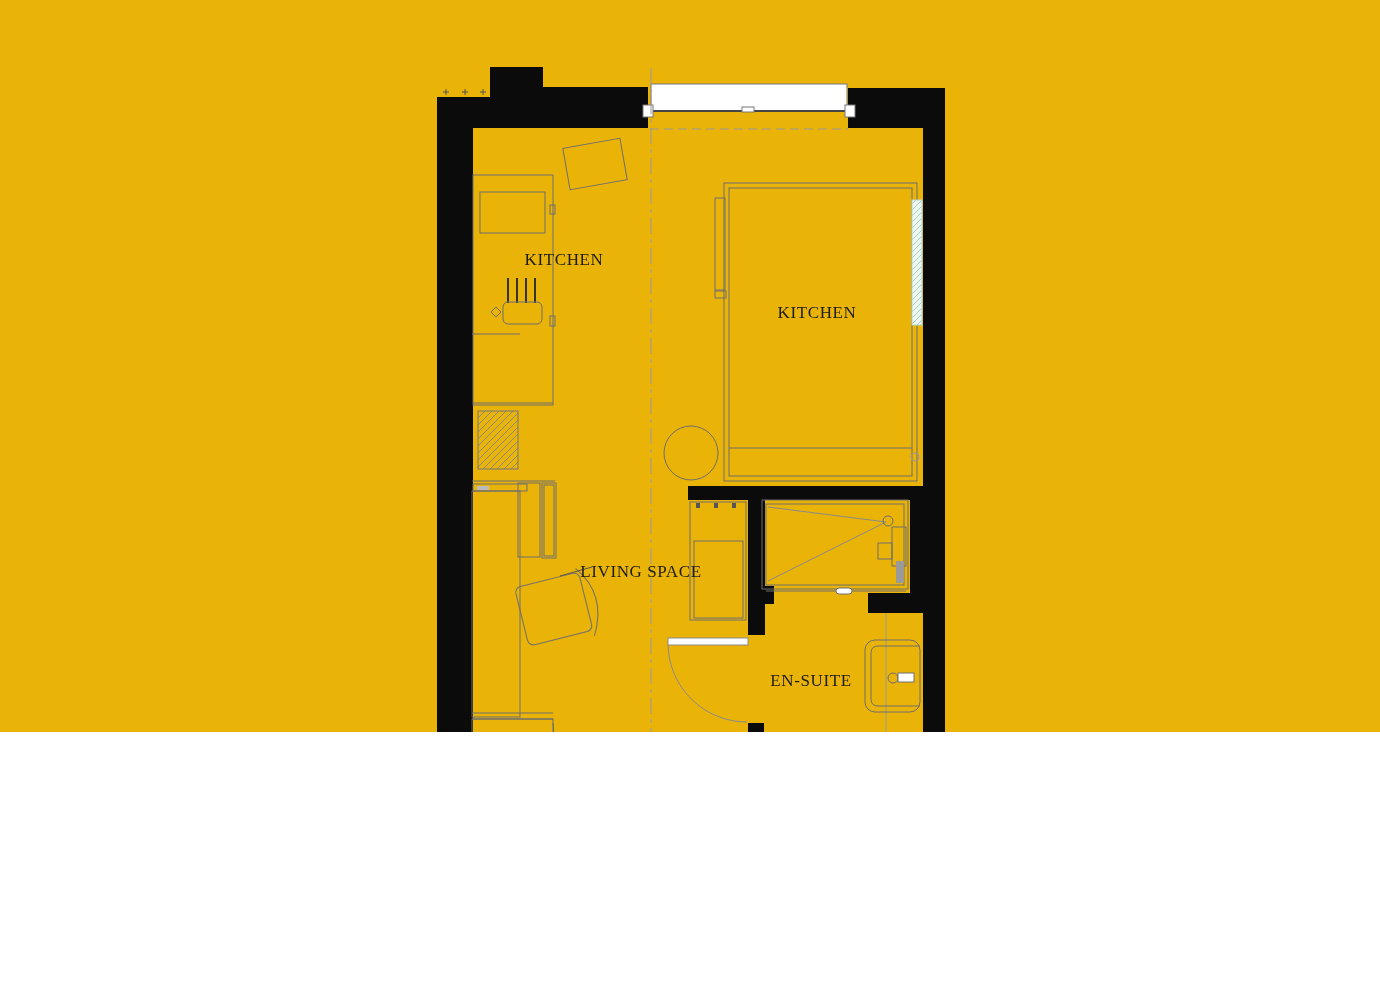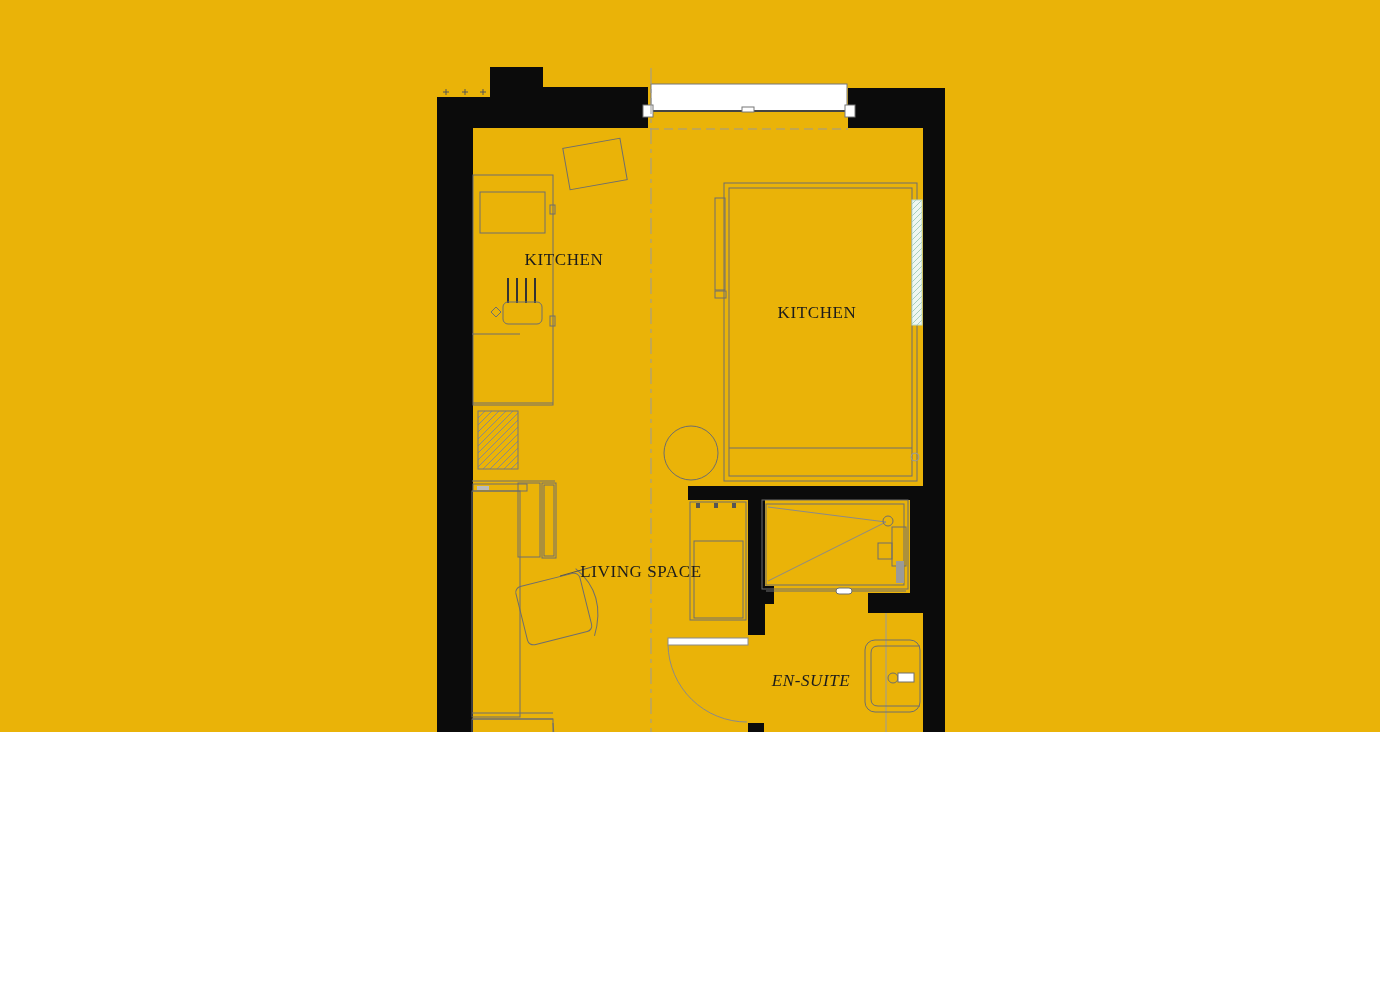--- a/index.html
+++ b/index.html
@@ -4,21 +4,21 @@
 <style>
   html,body{margin:0;padding:0;background:#ffffff;}
   #canvas{position:relative;width:1380px;height:732px;background:#eab308;overflow:hidden;
           font-family:"Liberation Serif", serif;}
   #plan-svg{position:absolute;left:0;top:0;}
   .label{position:absolute;transform:translate(-50%,-50%);font-size:17px;color:#1c1c1c;
          letter-spacing:.6px;white-space:nowrap;font-family:"Liberation Serif", serif;}
   .lbl-kitchen{left:564px;top:260px;}
   .lbl-bedroom{left:817px;top:313px;}
   .lbl-living{left:641px;top:572px;}
-  .lbl-ensuite{left:811px;top:681px;font-style:italic;}
+  .lbl-ensuite{left:811px;top:681px;}
 </style>
 </head>
 <body>
 
 <div id="canvas">
 <svg id="plan-svg" width="1380" height="1000" viewBox="0 0 1380 1000">
   <defs>
     <pattern id="hatchGray" width="7" height="7" patternUnits="userSpaceOnUse">
       <path d="M0,7 L7,0" stroke="#8a8a8a" stroke-width="1" fill="none"></path>
     </pattern>

